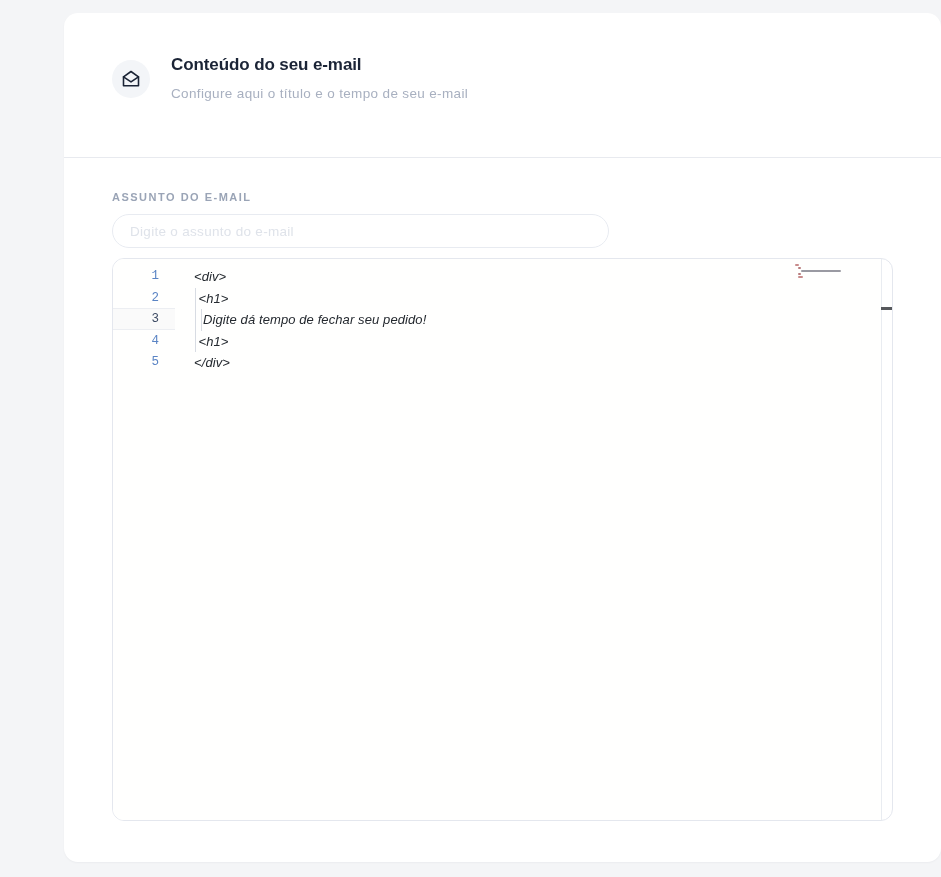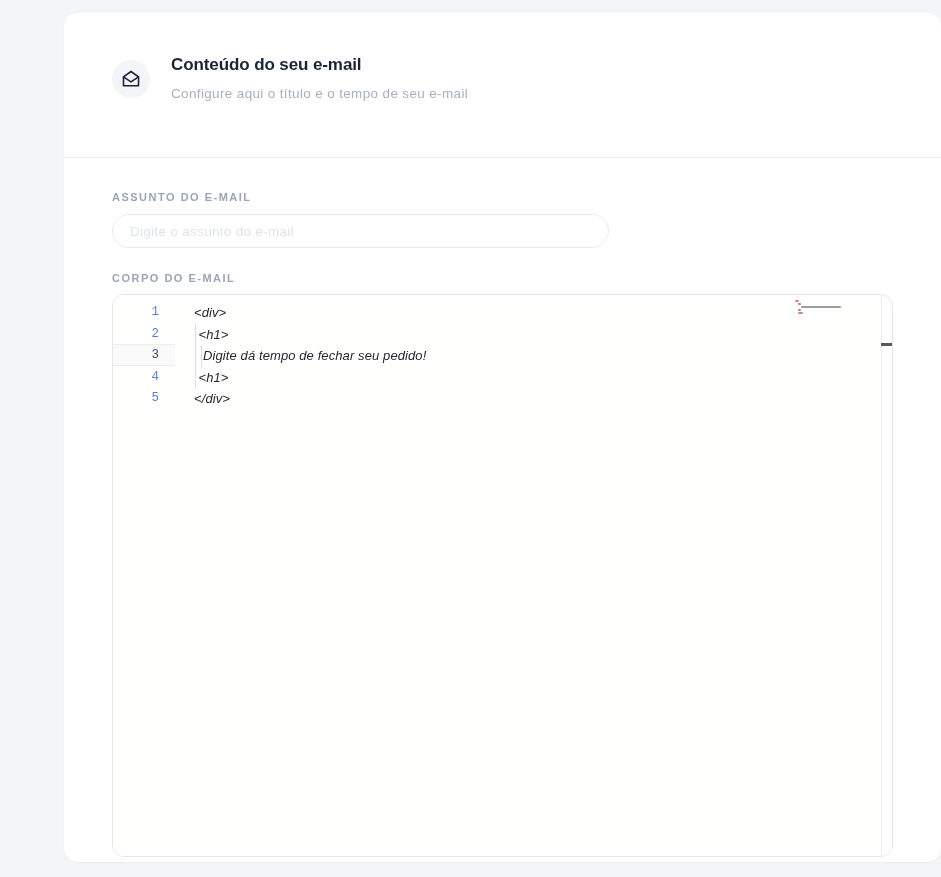--- a/index.html
+++ b/index.html
@@ -260,21 +260,20 @@
     </div>
 
     <div class="divider"></div>
 
     <div class="card-body">
 
       <div class="field-label label-subject">ASSUNTO DO E-MAIL</div>
 
       <input class="subject-input" type="text" placeholder="Digite o assunto do e-mail" style="">
 
-      <div class="field-label label-body">CORPO DO E-MAIL</div>
 
       <div class="editor-outer">
         <div class="editor-inner">
           <div class="gutter" id="gutter">
               <div class="line-num" style="top: 7px;">1</div>
               <div class="line-num" style="top: 28.5px;">2</div>
               <div class="active-gutter-band" style="top: 49px;"></div>
               <div class="line-num active" style="top: 50px;">3</div>
               <div class="line-num" style="top: 71.5px;">4</div>
               <div class="line-num" style="top: 93px;">5</div>

